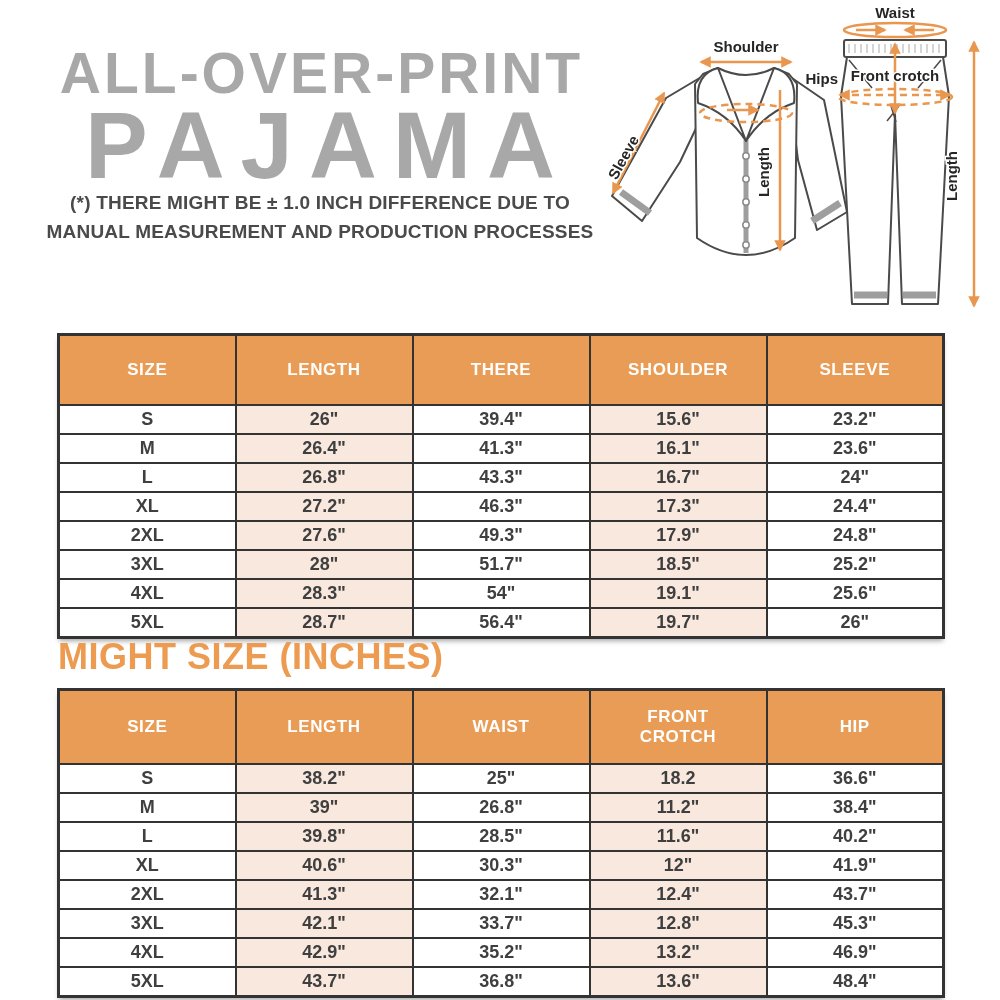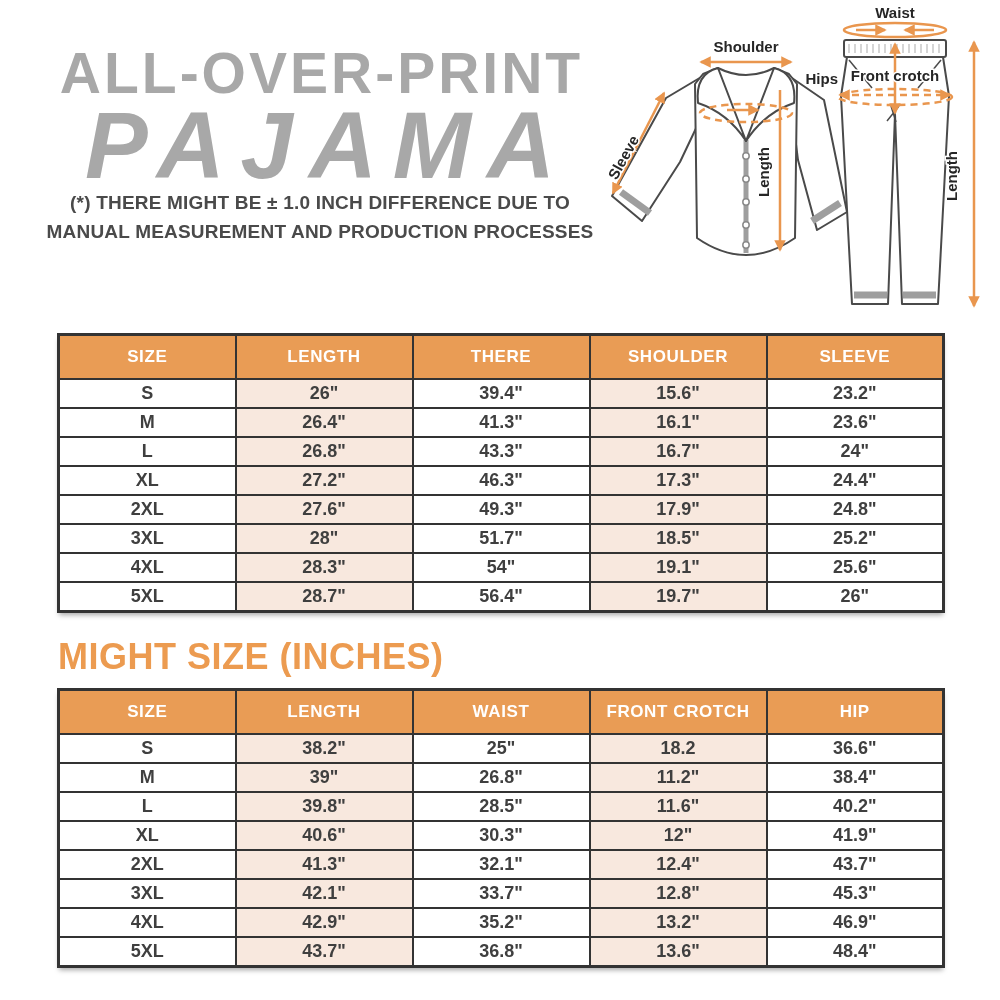--- a/index.html
+++ b/index.html
@@ -13,35 +13,35 @@
   }
   html,body{margin:0;padding:0;background:#fff;}
   .page{
     position:relative;width:1000px;height:1000px;background:#fff;overflow:hidden;
     font-family:"Liberation Sans",sans-serif;
   }
   
   .brand{position:absolute;left:40px;top:26px;width:560px;text-align:center;
          color:var(--title-gray);font-weight:bold;}
   .brand-line1{font-size:57px;letter-spacing:3px;margin-right:-3px;line-height:1.0;margin-top:19px;}
-  .brand-line2{font-size:94px;letter-spacing:16px;margin-right:-16px;line-height:0.92;margin-top:1px;font-style:italic;}
+  .brand-line2{font-size:94px;letter-spacing:16px;margin-right:-16px;line-height:0.92;margin-top:1px;}
   .disclaimer{position:absolute;left:35px;top:188px;width:570px;text-align:center;
               font-size:19px;font-weight:bold;color:#4A4A4A;line-height:1.55;letter-spacing:0.2px;}
   
   .section-title{position:absolute;left:58px;margin:0;font-size:36px;font-weight:bold;
                  color:var(--accent);letter-spacing:0.5px;}
   .section-title.top{top:274px;}
   .section-title.bottom{top:636px;}
   
   .size-table{position:absolute;left:57px;width:888px;border-collapse:collapse;table-layout:fixed;
               box-shadow:0 4px 5px -2px rgba(0,0,0,0.35);}
   .size-table.top-table{top:333px;}
   .size-table.bottom-table{top:688px;}
   .size-table th{background:var(--header-bg);color:#fff;font-size:17px;font-weight:bold;
-                 letter-spacing:0.6px;height:36px;border:2px solid var(--border);padding:3px;}
+                 letter-spacing:0.6px;height:36px;border:2px solid var(--border);padding:16px;}
   .size-table td{height:27px;text-align:center;font-size:18px;font-weight:bold;color:var(--ink);
                  border:2px solid var(--border);padding:0;background:#fff;}
   .size-table td.stripe{background:var(--stripe);}
   .size-table{border:3px solid var(--border);}
   
   .diagram{position:absolute;left:600px;top:0;width:400px;height:330px;}
   .garment{fill:#fff;stroke:#4A4A4A;stroke-width:2;stroke-linejoin:round;}
   .garment-thin{fill:none;stroke:#4A4A4A;stroke-width:1.5;}
   .gray-band{stroke:#9E9E9E;stroke-width:7;fill:none;}
   .placket{stroke:#9E9E9E;stroke-width:5;fill:none;}

